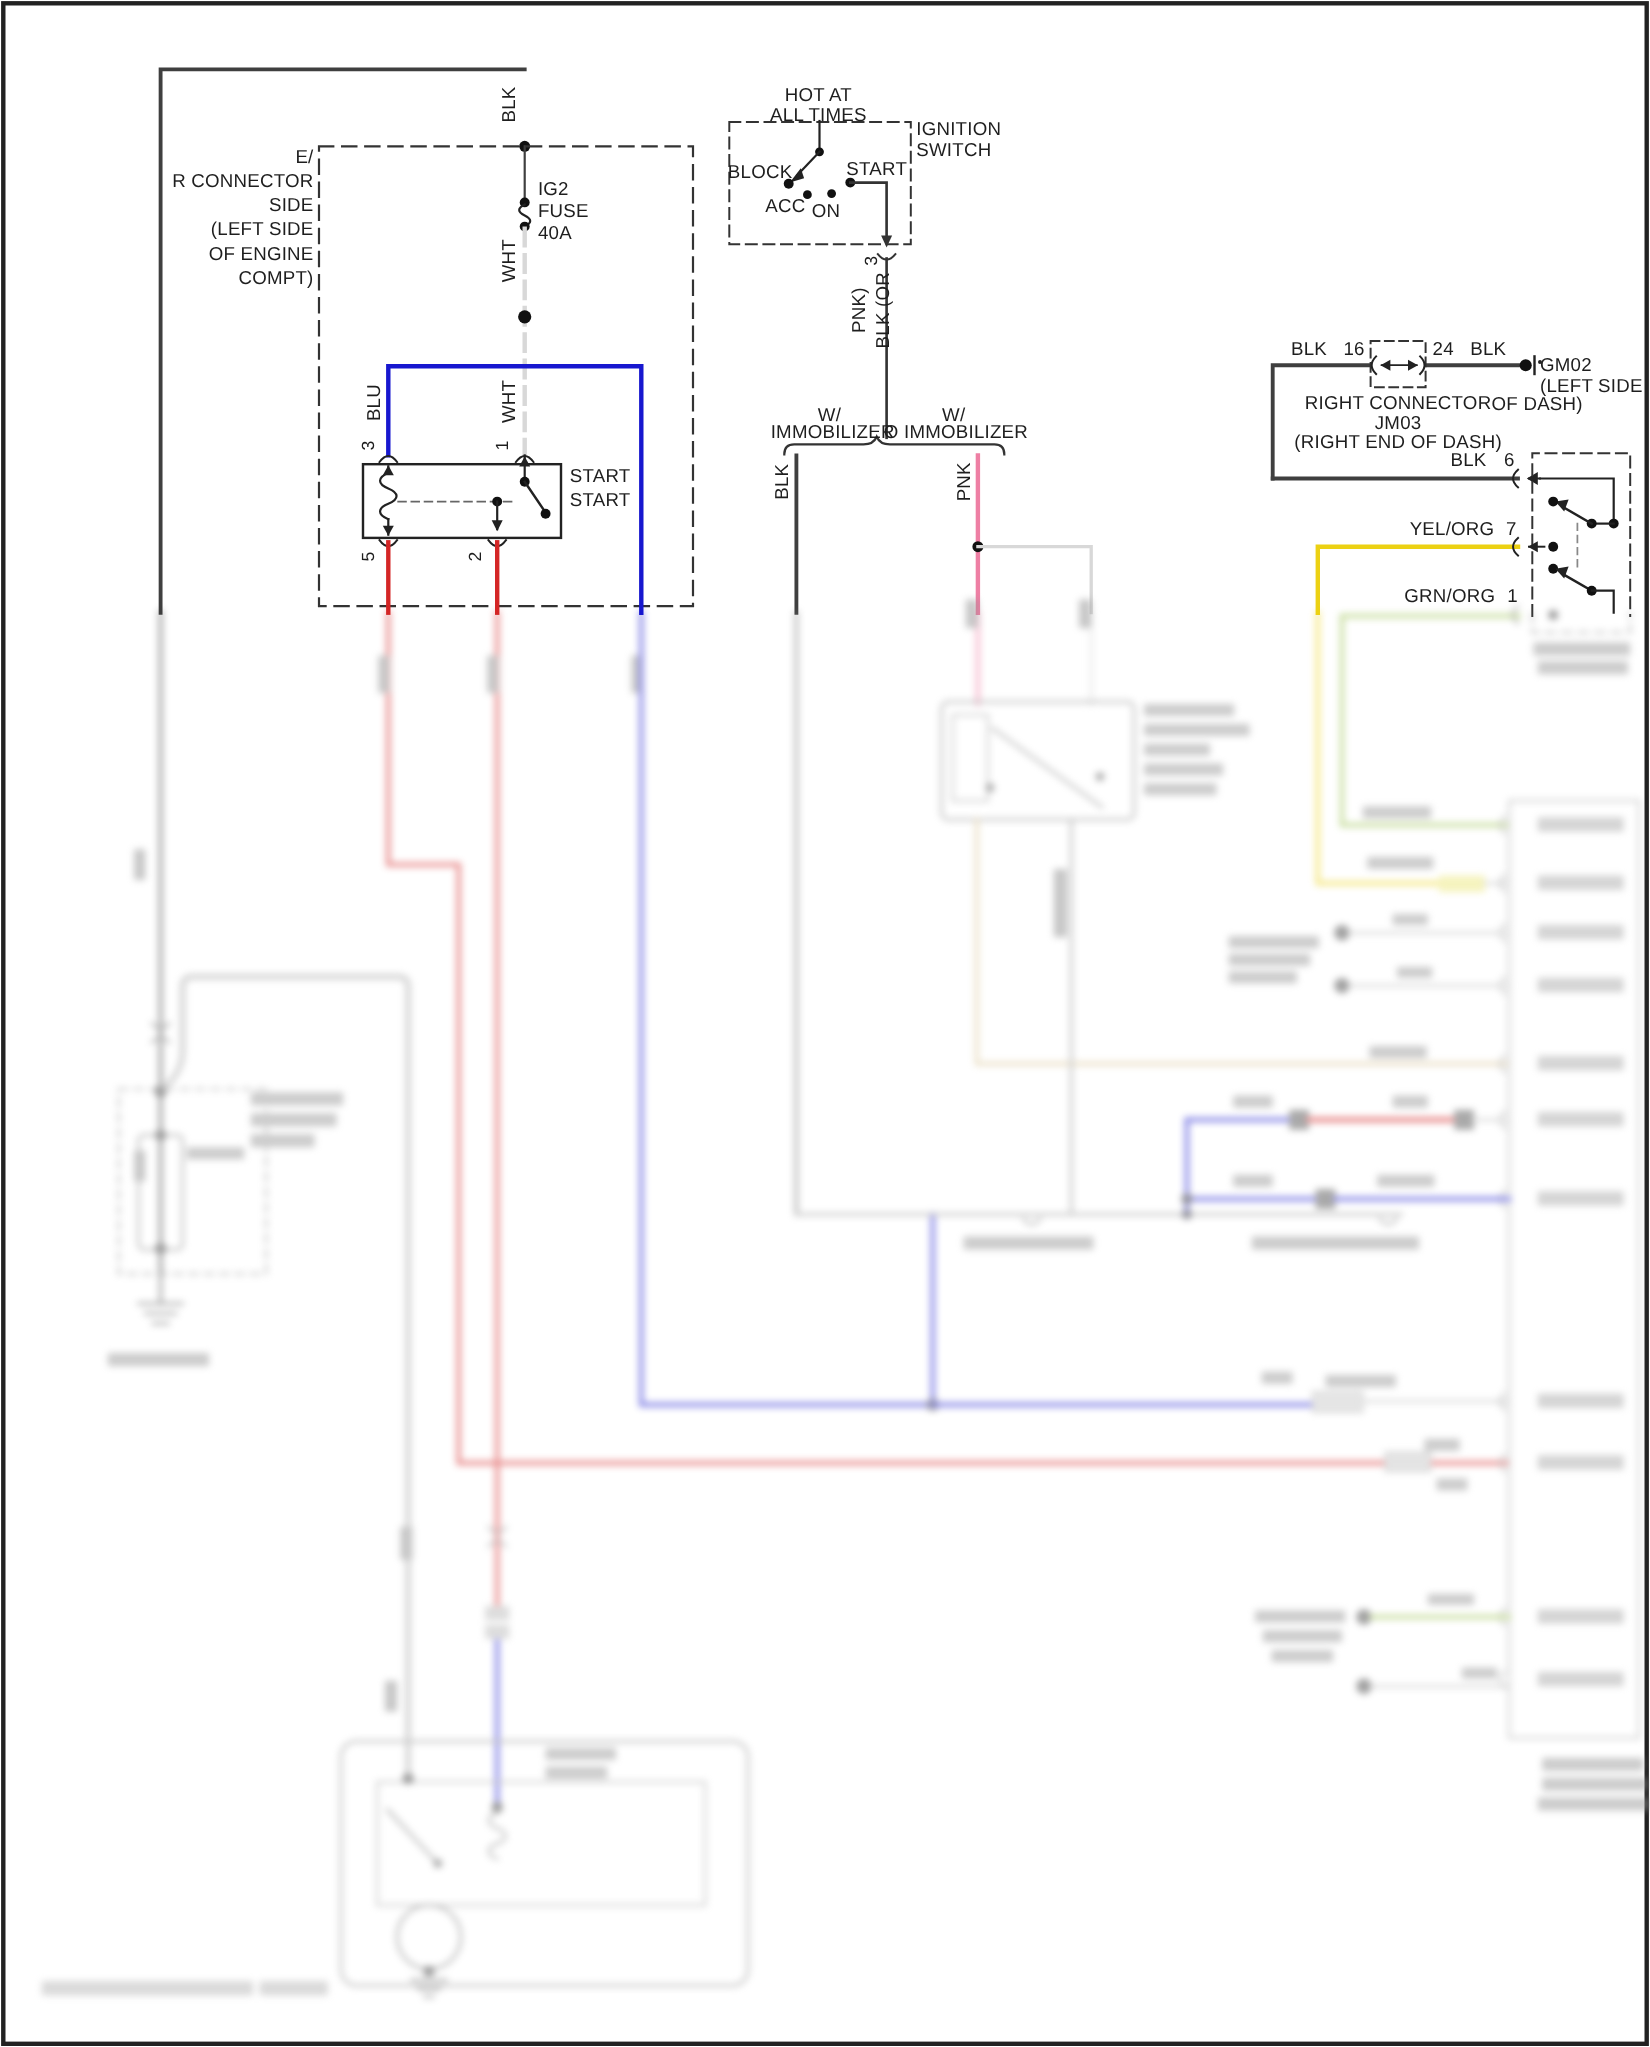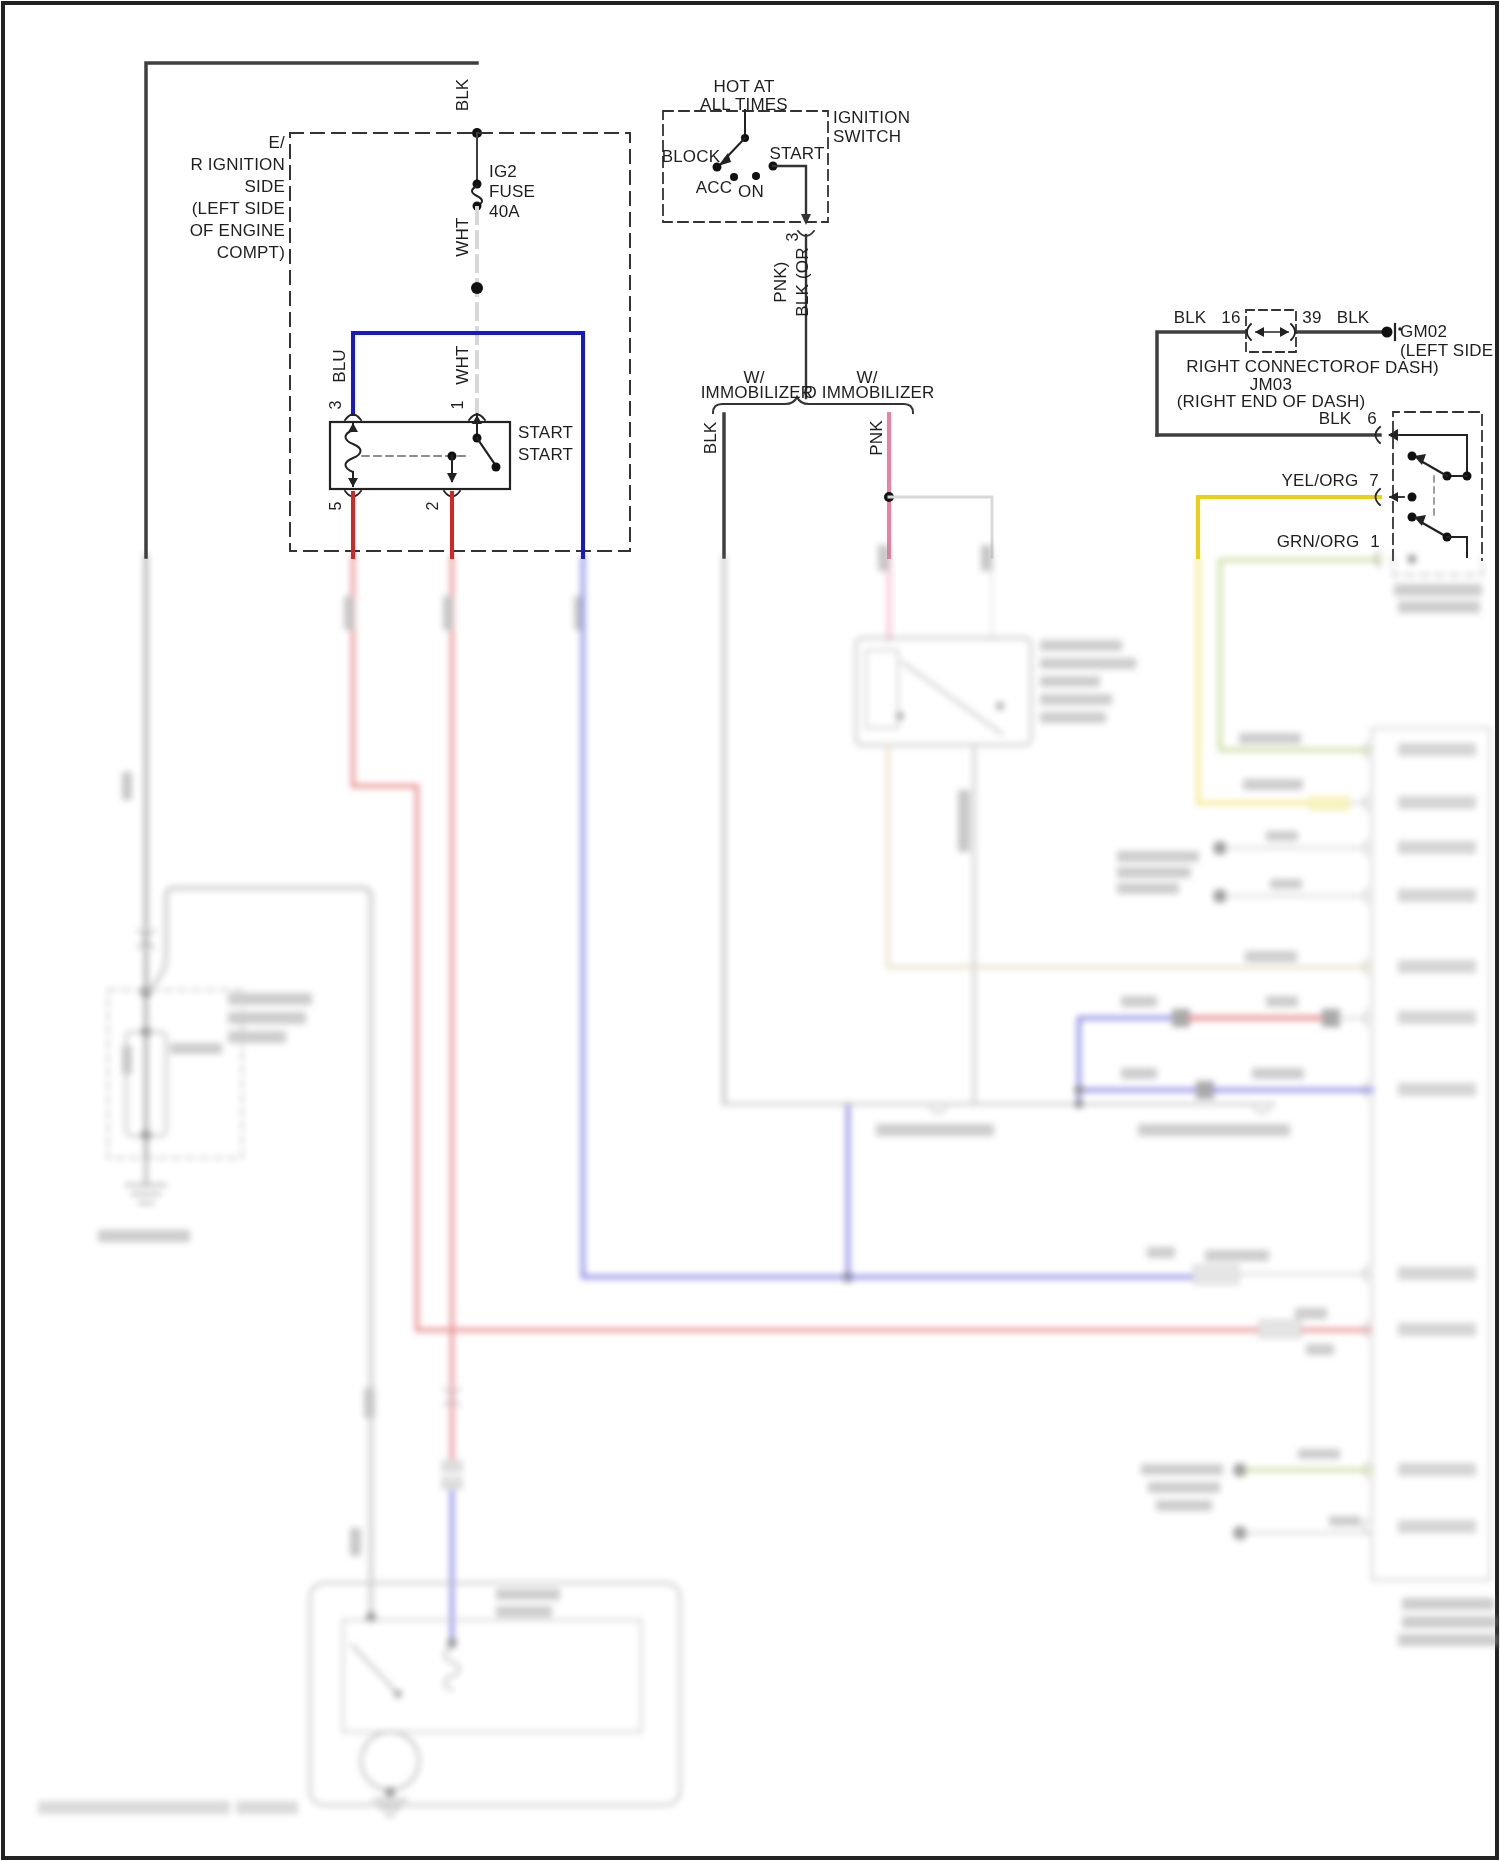--- a/index.html
+++ b/index.html
@@ -298,21 +298,21 @@
     <rect x="496" y="1606" width="56" height="11" fill="#9a9a9a" stroke="none"></rect>
 
     <rect x="38" y="1801" width="192" height="13" fill="#b5b5b5" stroke="none"></rect>
     <rect x="236" y="1801" width="62" height="13" fill="#b5b5b5" stroke="none"></rect>
   </g>
 </svg>
 
 <div class="labels">
 
   <span class="lbl right" style="left:285px;top:143px">E/</span>
-  <span class="lbl right" style="left:285px;top:165px">R IGNITION</span>
+  <span class="lbl right" style="left:285px;top:165px">R CONNECTOR</span>
   <span class="lbl right" style="left:285px;top:187px">SIDE</span>
   <span class="lbl right" style="left:285px;top:209px">(LEFT SIDE</span>
   <span class="lbl right" style="left:285px;top:231px">OF ENGINE</span>
   <span class="lbl right" style="left:285px;top:253px">COMPT)</span>
 
   <span class="lbl rot" style="left:463px;top:95px">BLK</span>
   <span class="lbl rot" style="left:463px;top:237px">WHT</span>
   <span class="lbl rot" style="left:463px;top:365px">WHT</span>
   <span class="lbl rot" style="left:340px;top:366px">BLU</span>
 
@@ -341,21 +341,21 @@
 
   <span class="lbl" style="left:754px;top:378px">W/</span>
   <span class="lbl" style="left:757px;top:393px">IMMOBILIZER</span>
   <span class="lbl" style="left:867px;top:378px">W/</span>
   <span class="lbl" style="left:869px;top:393px">O IMMOBILIZER</span>
   <span class="lbl rot" style="left:711px;top:438px">BLK</span>
   <span class="lbl rot" style="left:877px;top:438px">PNK</span>
 
   <span class="lbl" style="left:1190px;top:318px">BLK</span>
   <span class="lbl" style="left:1231px;top:318px">16</span>
-  <span class="lbl" style="left:1312px;top:318px">39</span>
+  <span class="lbl" style="left:1312px;top:318px">24</span>
   <span class="lbl" style="left:1353px;top:318px">BLK</span>
   <span class="lbl" style="left:1271px;top:367px">RIGHT CONNECTOR</span>
   <span class="lbl" style="left:1271px;top:385px">JM03</span>
   <span class="lbl" style="left:1271px;top:402px">(RIGHT END OF DASH)</span>
   <span class="lbl left" style="left:1400px;top:332px">GM02</span>
   <span class="lbl left" style="left:1400px;top:351px">(LEFT SIDE</span>
   <span class="lbl left" style="left:1356px;top:368px">OF DASH)</span>
 
   <span class="lbl" style="left:1335px;top:419px">BLK</span>
   <span class="lbl" style="left:1372px;top:419px">6</span>

